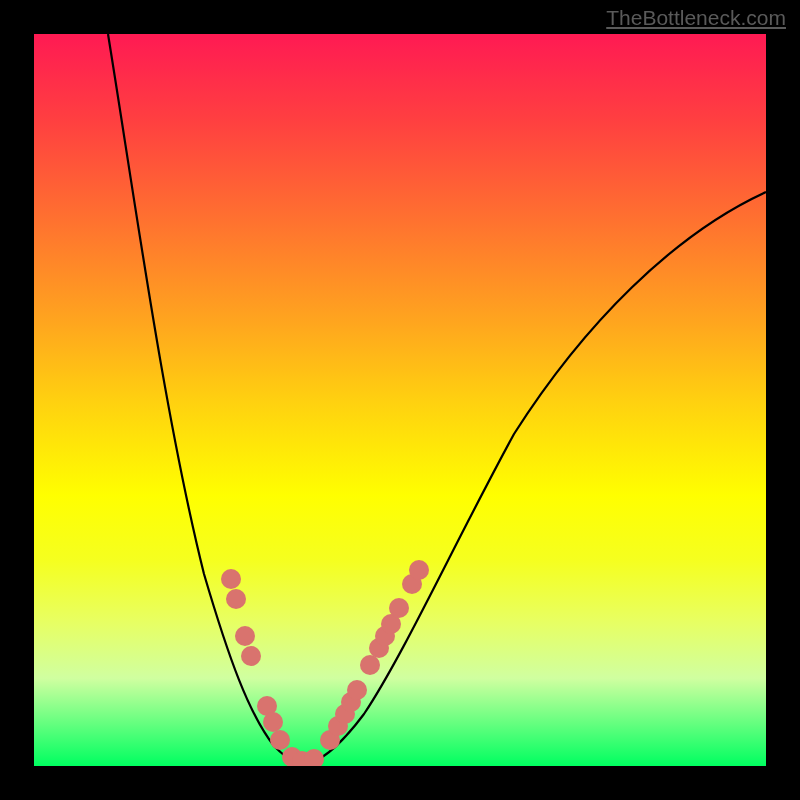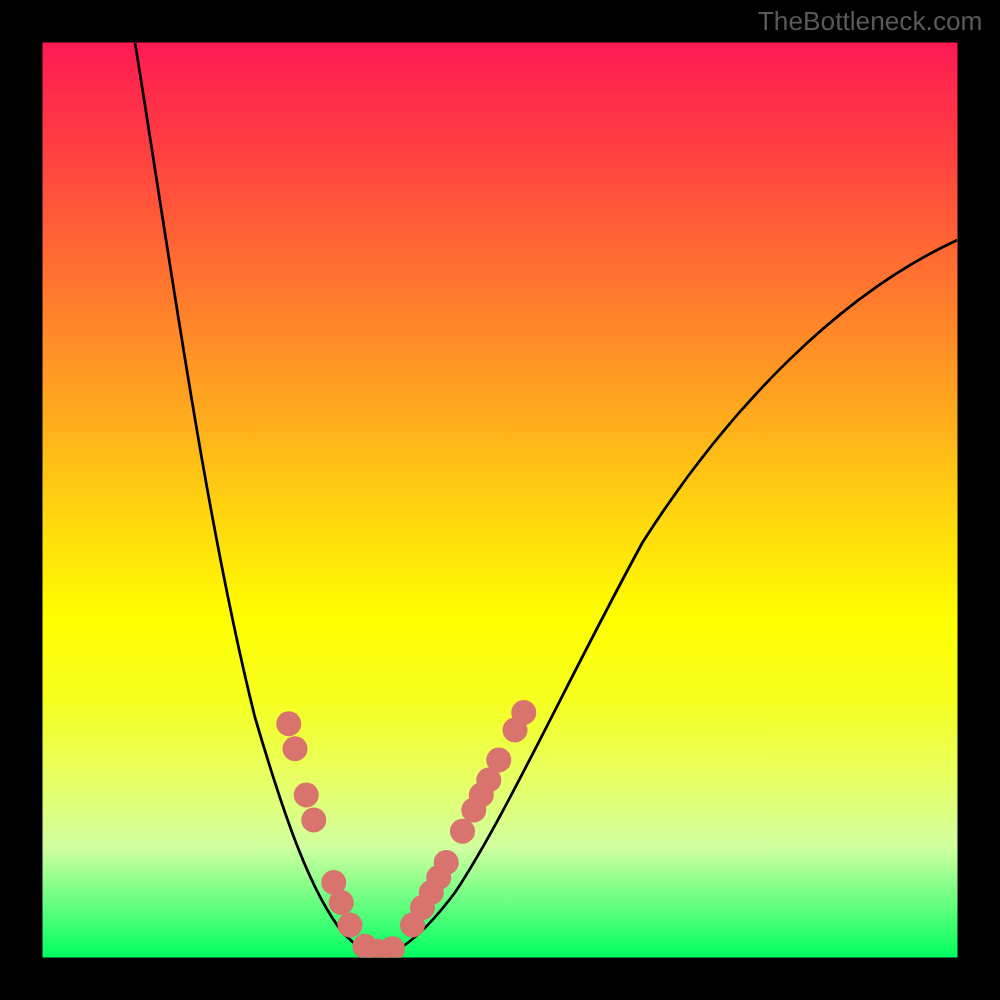--- a/index.html
+++ b/index.html
@@ -12,20 +12,21 @@
     font-family: Arial, sans-serif;
   }
   .watermark {
     position: absolute;
     top: 6px;
     right: 14px;
     color: #5a5a5a;
     font-size: 21px;
     font-weight: 500;
     z-index: 10;
+    text-decoration: underline;
   }
   .plot-area {
     position: absolute;
     left: 34px;
     top: 34px;
     width: 732px;
     height: 732px;
     background: linear-gradient(to bottom,
       #ff1a53 0%,
       #ff4040 12%,

